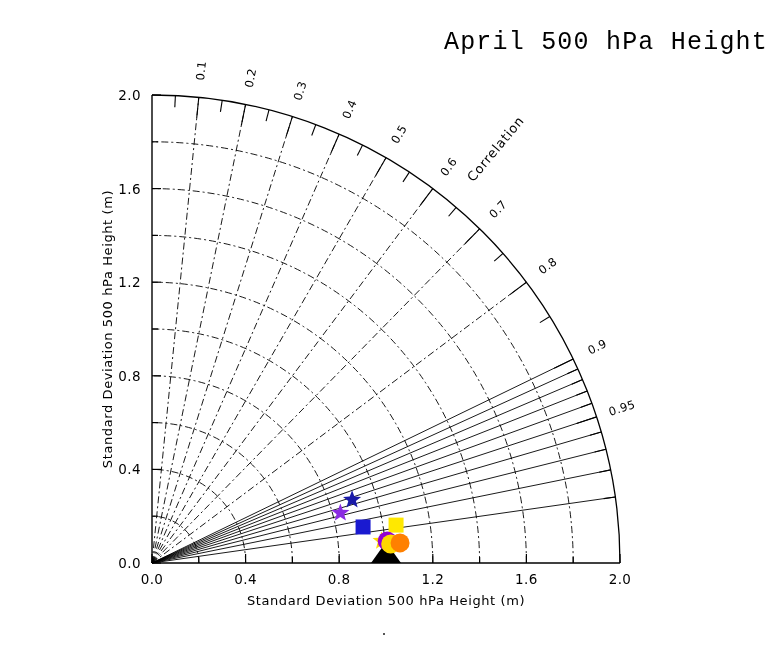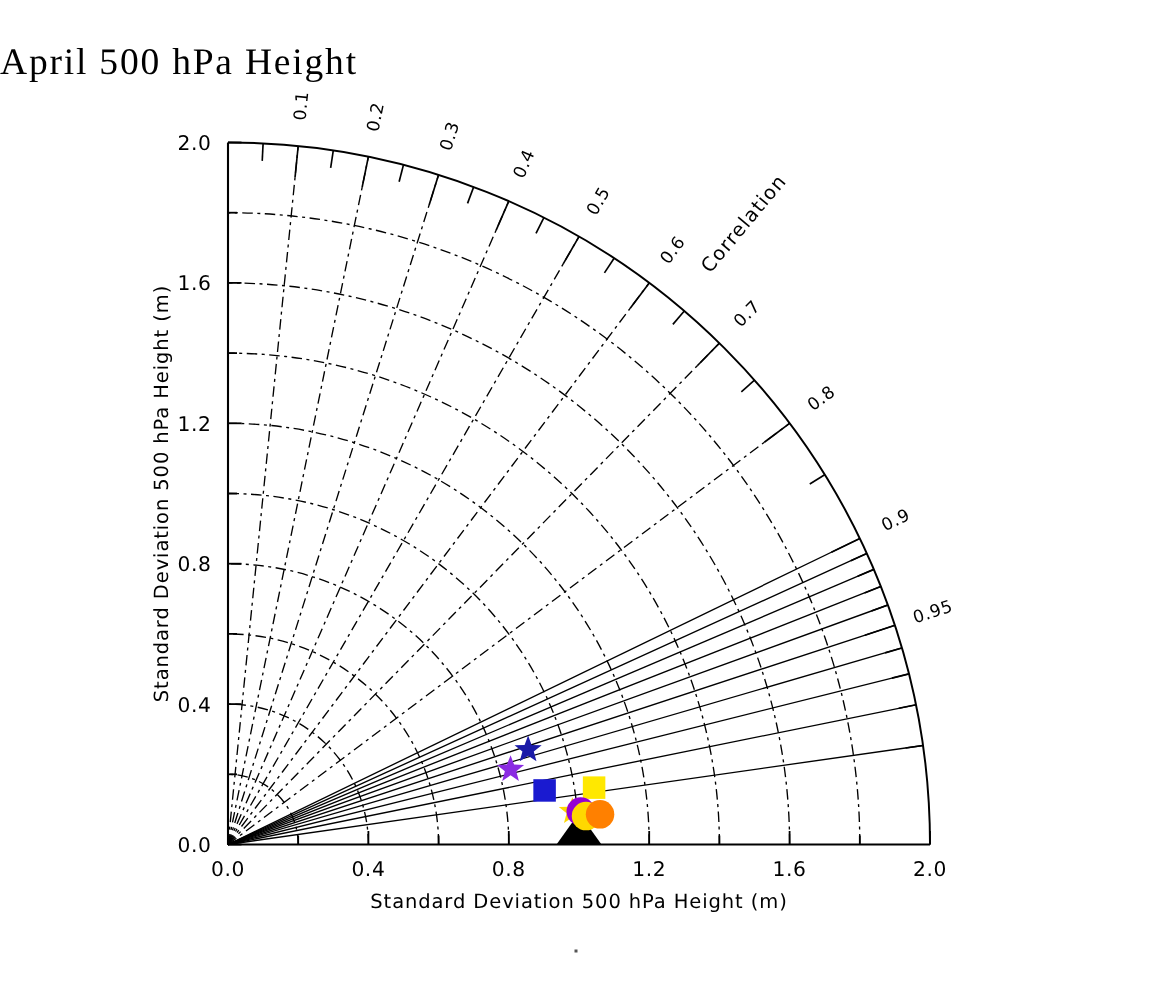--- a/index.html
+++ b/index.html
@@ -1,20 +1,20 @@
 <!DOCTYPE html>
 <html><head>
 <meta charset="utf-8">
 <style>
   html,body{margin:0;padding:0;background:#ffffff;}
   body{width:768px;height:662px;font-family:"DejaVu Sans",sans-serif;overflow:hidden;}
   #root{position:relative;width:768px;height:662px;background:#fff;}
   #title{
-    position:absolute;left:0;top:28px;width:768px;text-align:left;
-    font-family:Liberation Serif, serif;font-size:25px;color:#000;
+    position:absolute;left:0;top:28px;width:768px;text-align:right;
+    font-family:Liberation Mono, monospace;font-size:25px;color:#000;
     letter-spacing:1.2px;font-weight:400;
   }
   #plot{position:absolute;left:0;top:0;}
   .axis-label{
     font-family:"DejaVu Sans",sans-serif;font-size:13px;fill:#000;letter-spacing:.6px;
   }
   .tick-label{
     font-family:"DejaVu Sans",sans-serif;font-size:13.5px;fill:#000;letter-spacing:.4px;
   }
   .corr-label{

